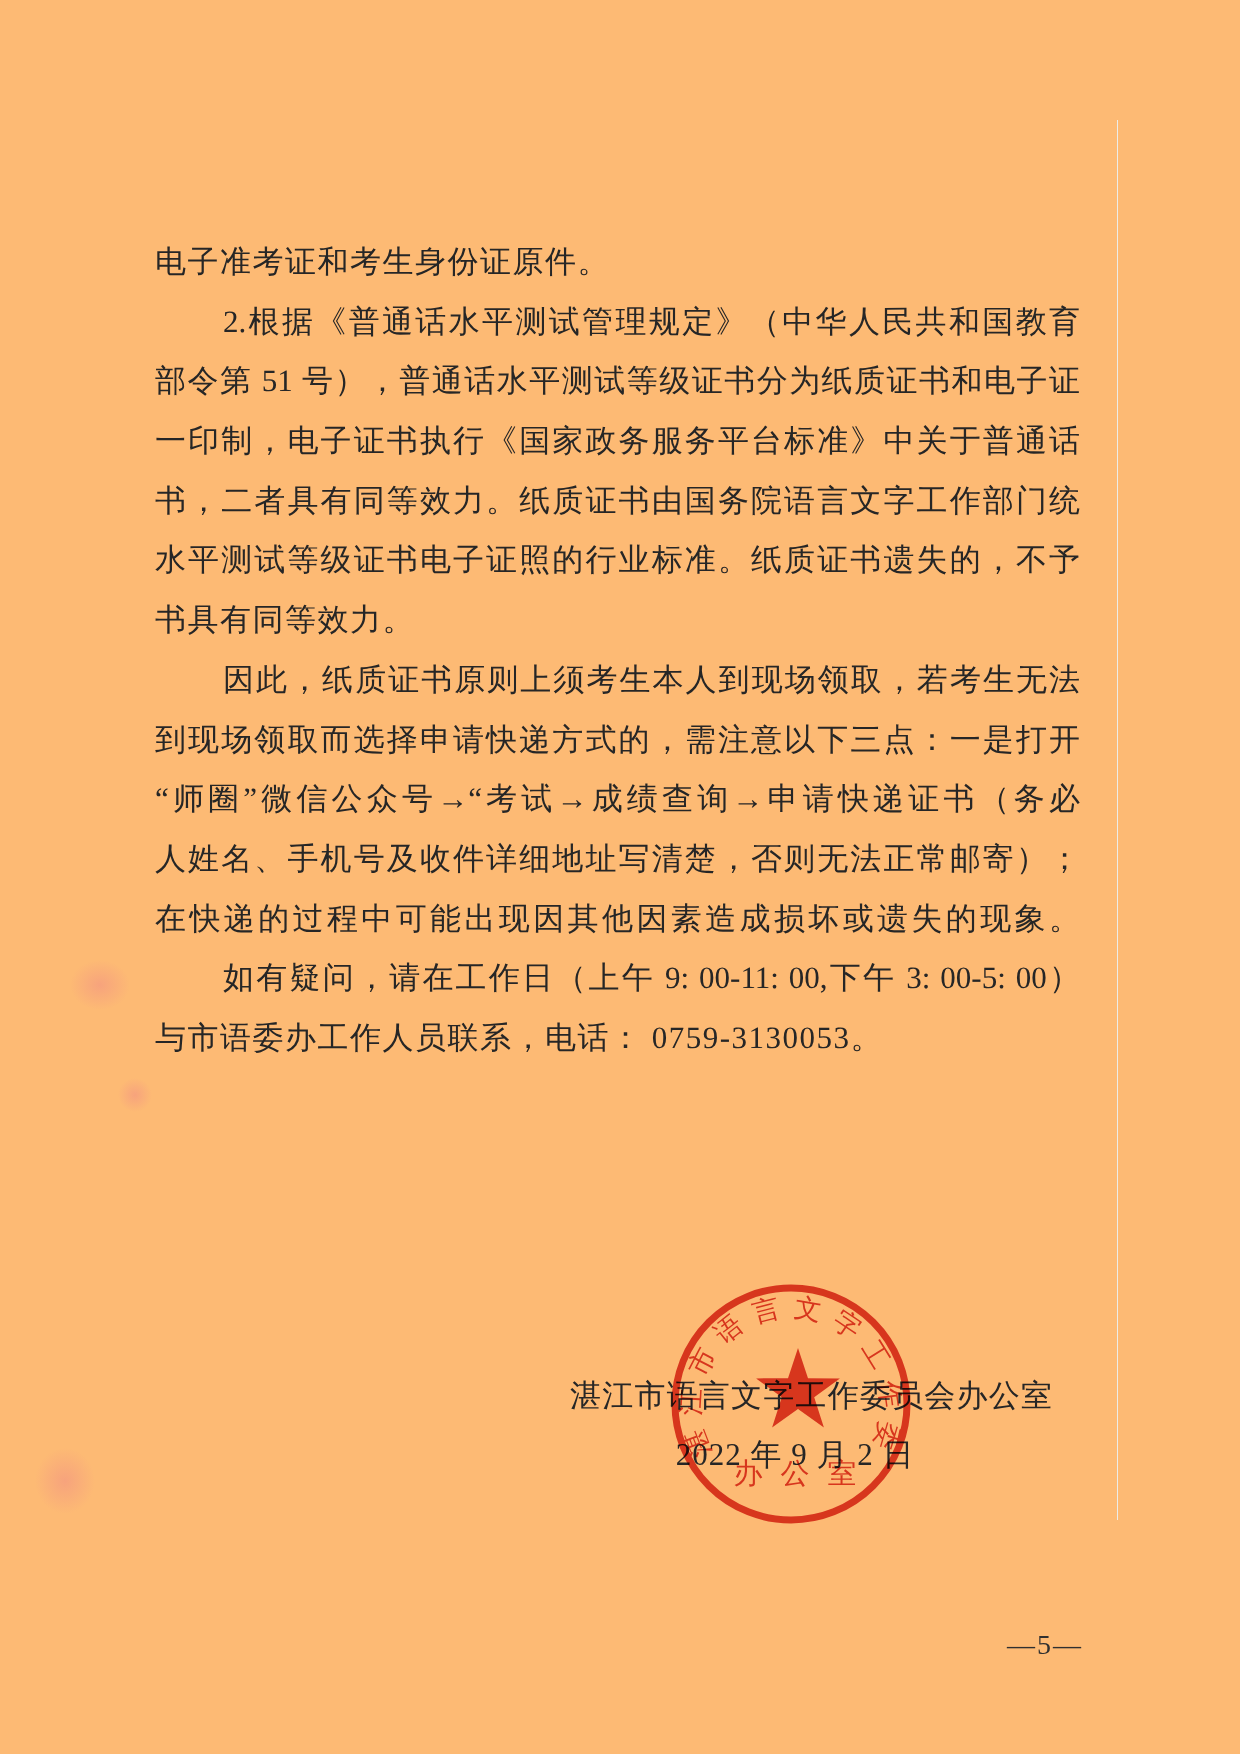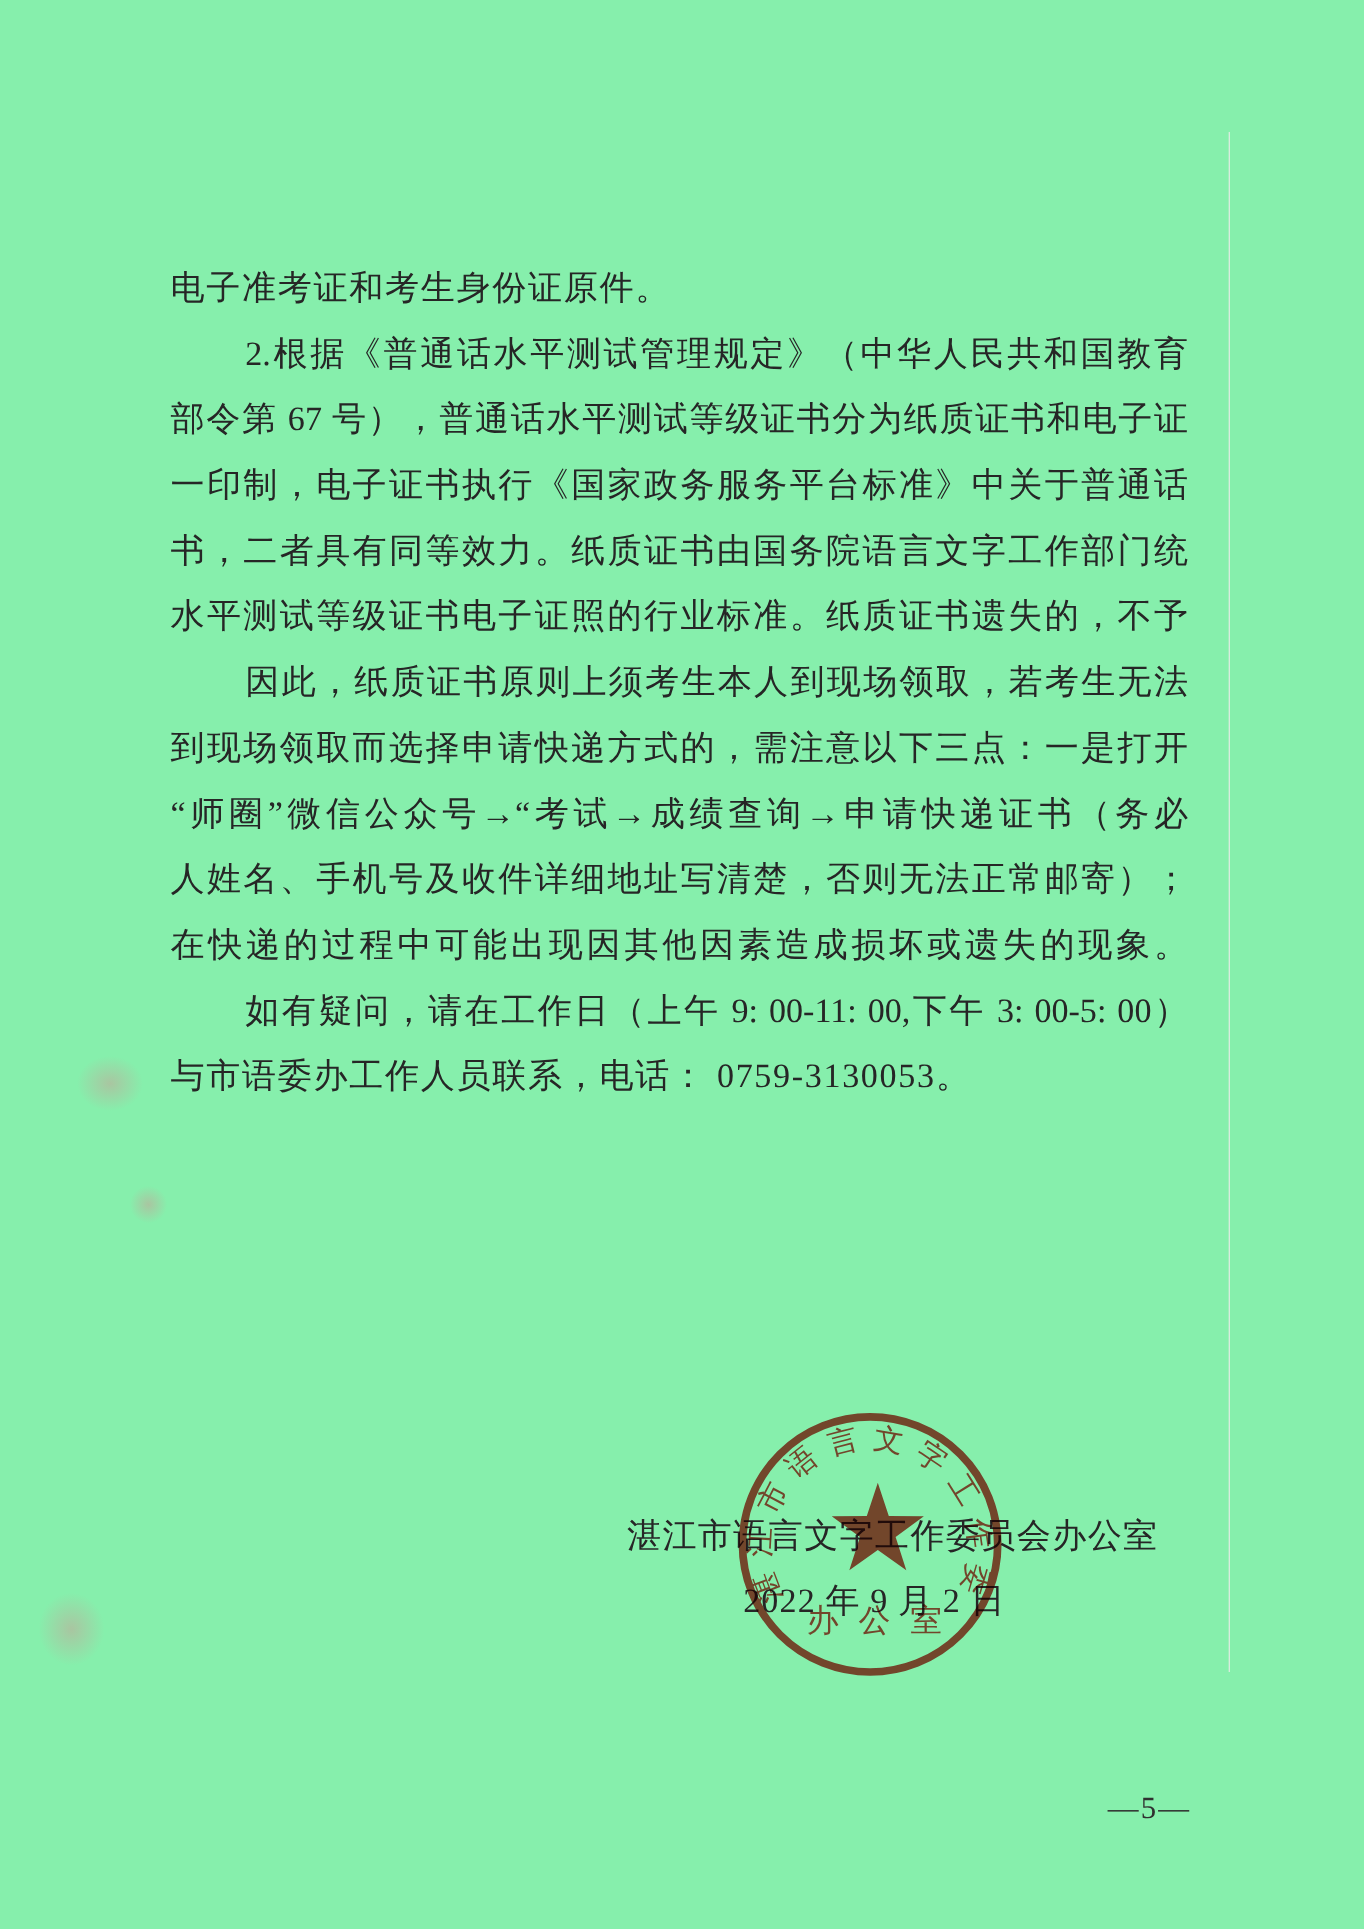--- a/index.html
+++ b/index.html
@@ -1,19 +1,19 @@
 <!DOCTYPE html>
 <html><head>
 <meta charset="utf-8">
 <style>
   html,body{margin:0;padding:0;background:#ffffff;}
   .page{
     position:relative;
     width:1240px;height:1754px;
-    background:#86efac;
+    background:#fdba74;
     font-family:"Liberation Serif","DejaVu Serif",serif;
     color:#262626;
     overflow:hidden;
   }
   
   .scan-line{
     position:absolute;left:1117px;top:120px;width:1px;height:1400px;
     background:#ecece9;
   }
   .body-text{
@@ -62,24 +62,25 @@
 </head>
 <body>
 
 <div class="page">
 
   <div class="scan-line"></div>
 
   <main class="body-text">
     <div class="line">电子准考证和考生身份证原件。</div>
     <div class="line j ind">2.根据《普通话水平测试管理规定》（中华人民共和国教育</div>
-    <div class="line j">部令第 67 号），普通话水平测试等级证书分为纸质证书和电子证</div>
+    <div class="line j">部令第 51 号），普通话水平测试等级证书分为纸质证书和电子证</div>
     <div class="line j">一印制，电子证书执行《国家政务服务平台标准》中关于普通话</div>
     <div class="line j">书，二者具有同等效力。纸质证书由国务院语言文字工作部门统</div>
     <div class="line j">水平测试等级证书电子证照的行业标准。纸质证书遗失的，不予</div>
+    <div class="line">书具有同等效力。</div>
     <div class="line j ind">因此，纸质证书原则上须考生本人到现场领取，若考生无法</div>
     <div class="line j">到现场领取而选择申请快递方式的，需注意以下三点：一是打开</div>
     <div class="line j">“师圈”微信公众号→“考试→成绩查询→申请快递证书（务必</div>
     <div class="line j">人姓名、手机号及收件详细地址写清楚，否则无法正常邮寄）；</div>
     <div class="line j">在快递的过程中可能出现因其他因素造成损坏或遗失的现象。</div>
     <div class="line j ind">如有疑问，请在工作日（上午 9: 00-11: 00,下午 3: 00-5: 00）</div>
     <div class="line">与市语委办工作人员联系，电话： 0759-3130053。</div>
   </main>
 
   <div class="signature">湛江市语言文字工作委员会办公室</div>

